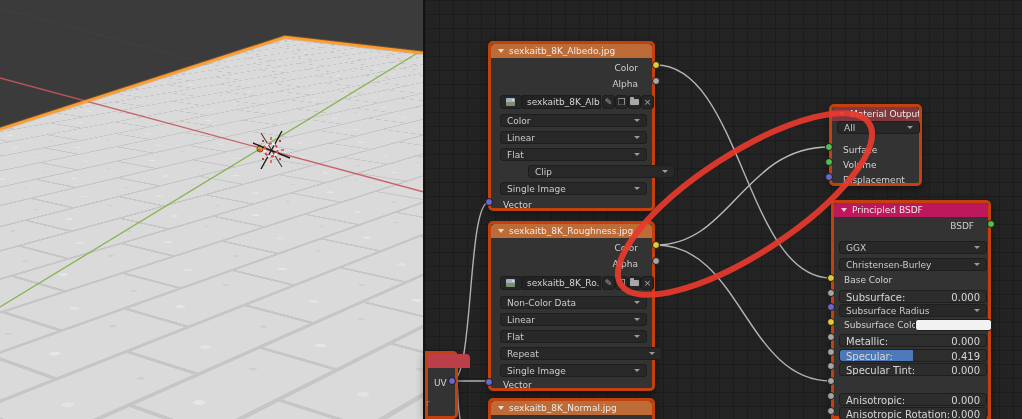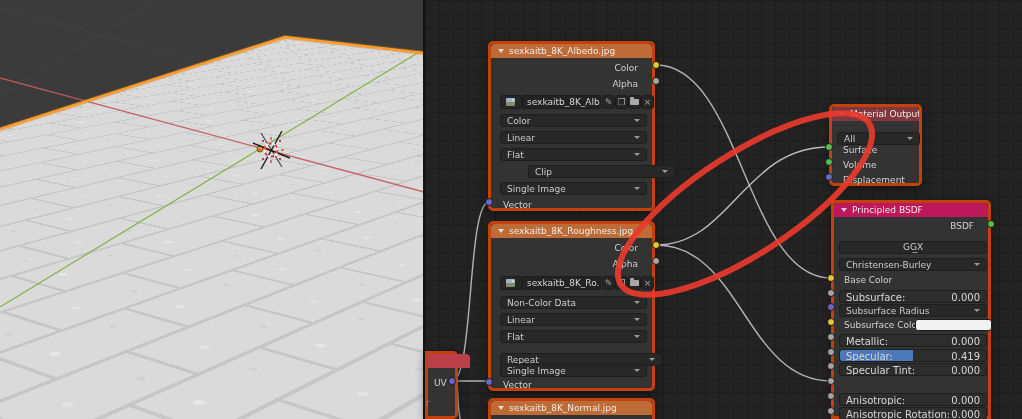--- a/index.html
+++ b/index.html
@@ -209,21 +209,21 @@
         <span class="chev"></span>
       </div>
     <div class="widget" style="left:9px;top:89px;width:147px;">
         <span>Linear</span>
         <span class="chev"></span>
       </div>
     <div class="widget" style="left:9px;top:106px;width:147px;">
         <span>Flat</span>
         <span class="chev"></span>
       </div>
-    <div class="widget" style="left:9px;top:123px;width:162px;margin-top:6px;">
+    <div class="widget" style="left:9px;top:123px;width:162px;">
         <span>Repeat</span>
         <span class="chev"></span>
       </div>
     <div class="widget" style="left:9px;top:140px;width:147px;">
         <span>Single Image</span>
         <span class="chev"></span>
       </div>
     <div class="nlabel" style="left:12px;top:156px;">Vector</div>
   </div>
   <span class="socket sk-yellow" style="left:656px;top:245px;"></span>
@@ -235,39 +235,39 @@
       <span class="tri"></span>
       <span>sexkaitb_8K_Normal.jpg</span>
     </div>
   </div>
 
   <div class="node" style="left:829px;top:104px;width:93px;height:82px;">
     <div class="node-header hdr-darkred">
       <span class="tri"></span>
       <span>Material Output</span>
     </div>
-    <div class="widget" style="left:5px;top:25px;width:83px;">
+    <div class="widget" style="left:5px;top:14px;width:83px;">
         <span>All</span>
         <span class="chev"></span>
       </div>
     <div class="nlabel" style="left:11px;top:38px;">Surface</div>
     <div class="nlabel" style="left:11px;top:53px;">Volume</div>
     <div class="nlabel" style="left:11px;top:68px;">Displacement</div>
   </div>
   <span class="socket sk-green" style="left:829px;top:147px;"></span>
   <span class="socket sk-green" style="left:829px;top:162px;"></span>
   <span class="socket sk-purple" style="left:829px;top:177px;"></span>
 
   <div class="node" style="left:831px;top:200px;width:160px;height:219px;border-radius:5px 5px 0 0;">
     <div class="node-header hdr-green">
       <span class="tri"></span>
       <span>Principled BSDF</span>
     </div>
     <div class="out-label" style="right:14px;top:18px;">BSDF</div>
-    <div class="widget" style="left:5px;top:38px;width:148px;flex-direction:column;">
+    <div class="widget" style="left:5px;top:38px;width:148px;">
         <span>GGX</span>
         <span class="chev"></span>
       </div>
     <div class="widget" style="left:5px;top:55px;width:148px;">
         <span>Christensen-Burley</span>
         <span class="chev"></span>
       </div>
 
     <div class="nlabel" style="left:10px;top:72px;">Base Color</div>
 

